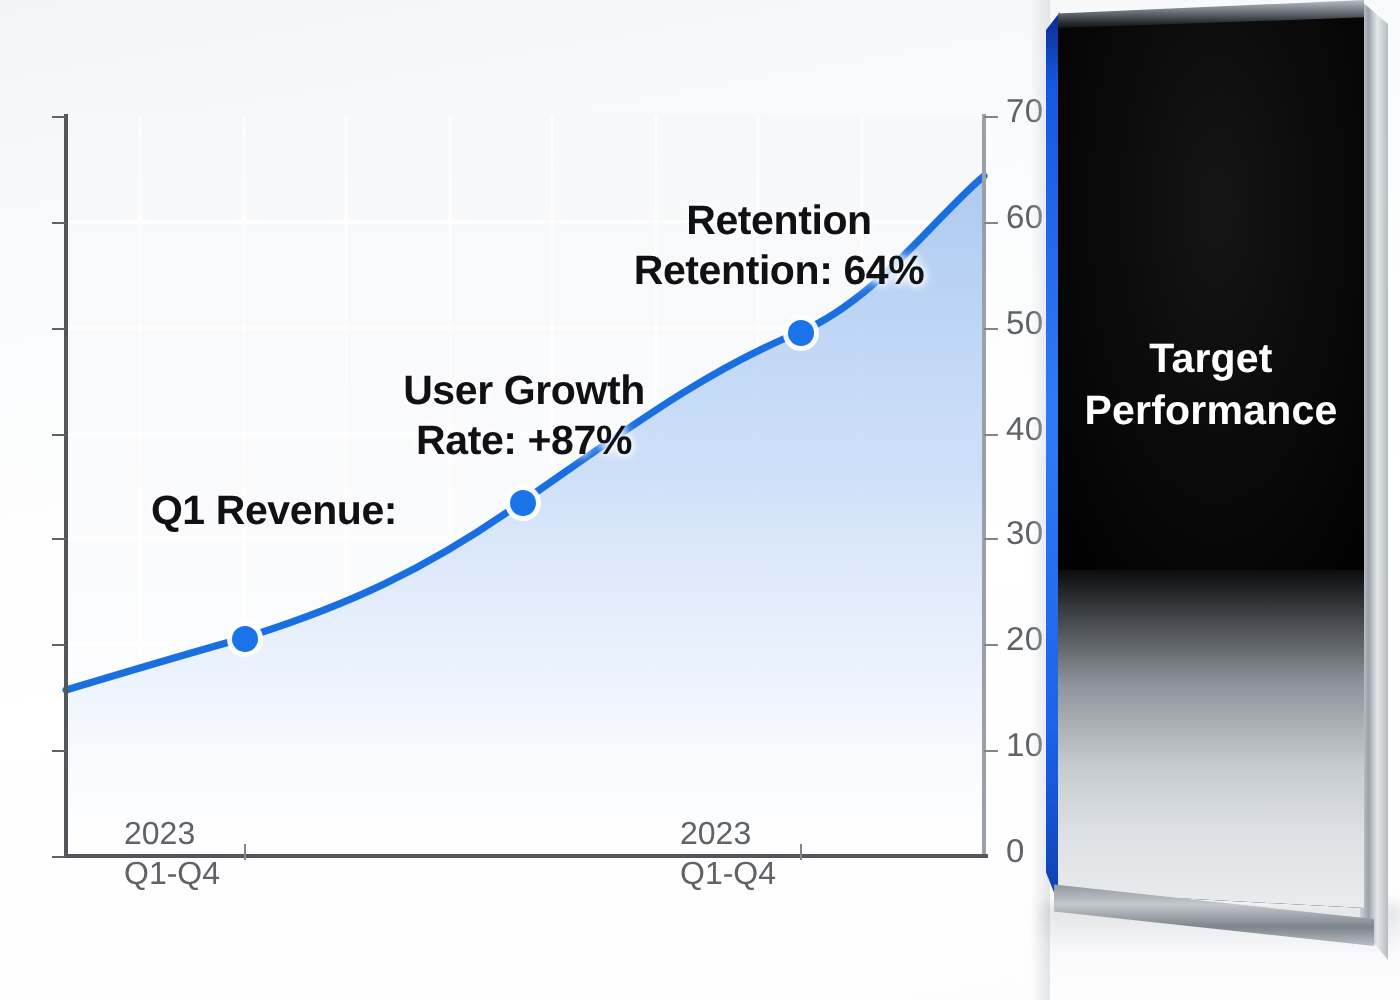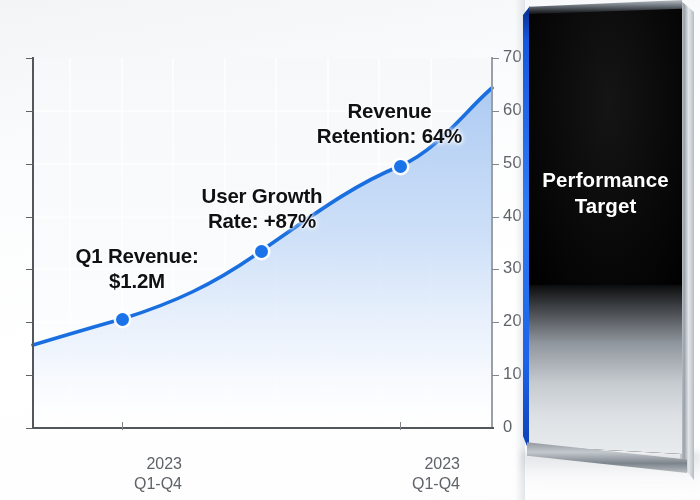--- a/index.html
+++ b/index.html
@@ -93,23 +93,23 @@
 
   .xtick-mark {
     position: absolute;
     top: 422px;
     width: 1px;
     height: 8px;
     background: #80868b;
   }
   .xtick-label {
     position: absolute;
-    top: 454px;
+    top: 408px;
     width: 120px;
-    text-align: right;
+    text-align: left;
     font-size: 16px;
     color: #5f6368;
     line-height: 1.28;
   }
   .xtick-label span { display: block; }
 
   .data-point {
     position: absolute;
     width: 13px;
     height: 13px;
@@ -331,46 +331,45 @@
       <span>2023</span>
       <span>Q1-Q4</span>
     </div>
     <div class="xtick-label" style="left:340px;">
       <span>2023</span>
       <span>Q1-Q4</span>
     </div>
 
     <div class="annotation" style="left:52px; top:243px; width:170px;">
       <span>Q1 Revenue:</span>
-      <span>$1.2M</span>
     </div>
 
     <div class="annotation" style="left:177px; top:183px; width:170px;">
       <span>User Growth</span>
       <span>Rate: +87%</span>
     </div>
 
     <div class="annotation" style="left:297px; top:98px; width:185px;">
-      <span>Revenue</span>
+      <span>Retention</span>
       <span>Retention: 64%</span>
     </div>
   </div>
 
   <div id="device-panel">
     <div class="panel-left-wall-shade"></div>
     <div class="panel-floor-shadow"></div>
     <div class="panel-right-frame"></div>
     <div class="panel-blue-edge"></div>
 
     <div class="panel-screen">
       <div class="panel-screen-dark"></div>
       <div class="panel-screen-reflection"></div>
       <div class="panel-label">
+        <span>Target</span>
         <span>Performance</span>
-        <span>Target</span>
       </div>
     </div>
 
     <div class="panel-screen-top-bevel"></div>
     <div class="panel-bottom-frame"></div>
   </div>
 
 </div>
 
 </body></html>

